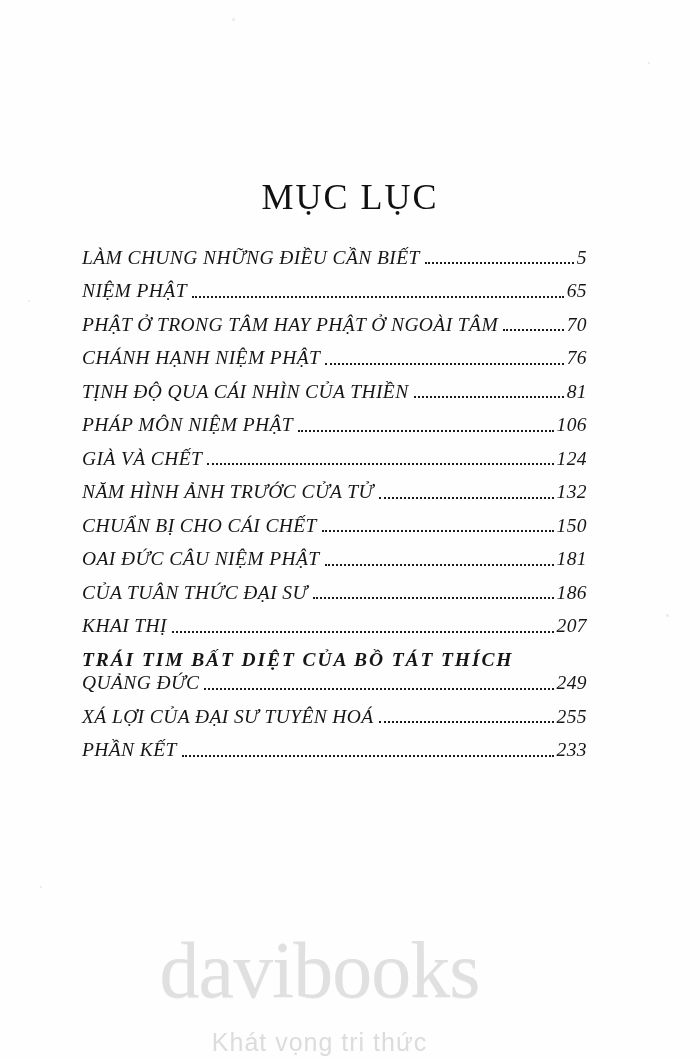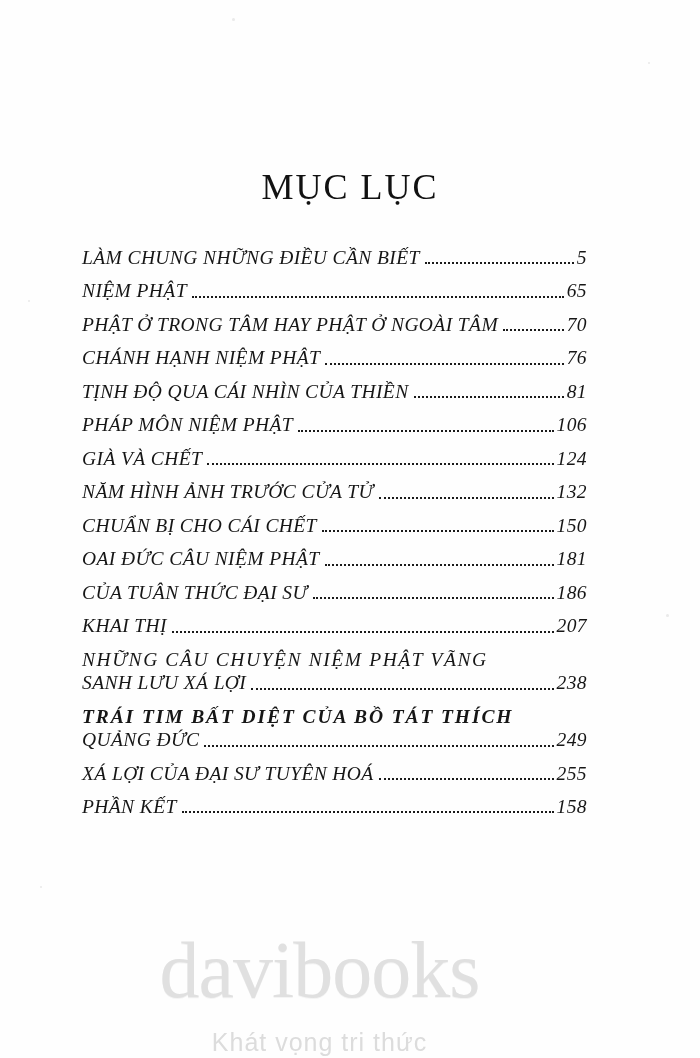--- a/index.html
+++ b/index.html
@@ -24,21 +24,21 @@
   
   .speck {
     position: absolute;
     background: #d8d8d8;
     border-radius: 50%;
     opacity: .55;
   }
 
   .toc-title {
     position: absolute;
-    top: 166px;
+    top: 176px;
     left: 0;
     width: 700px;
     text-align: center;
     font-family: "Liberation Serif", serif;
     font-size: 36px;
     letter-spacing: 2px;
     color: #111;
     font-weight: 400;
   }
 
@@ -204,48 +204,40 @@
         <span class="page-num">186</span>
       </div>
     </div>
 
     <div class="toc-entry">
       <span class="entry-title">KHAI THỊ</span>
       <span class="dots"></span>
       <span class="page-num">207</span>
     </div>
 
-    <div class="toc-entry two-line">
-      <div class="entry-title spread" style="letter-spacing:1.6px;">NHỮNG CÂU CHUYỆN NIỆM PHẬT VÃNG</div>
-      <div class="line2">
-        <span class="entry-title">SANH LƯU XÁ LỢI</span>
-        <span class="dots"></span>
-        <span class="page-num">238</span>
-      </div>
-    </div>
 
     <div class="toc-entry two-line">
       <div class="entry-title spread" style="letter-spacing:1.9px;font-weight:bold;">TRÁI TIM BẤT DIỆT CỦA BỒ TÁT THÍCH</div>
       <div class="line2">
         <span class="entry-title">QUẢNG ĐỨC</span>
         <span class="dots"></span>
         <span class="page-num">249</span>
       </div>
     </div>
 
     <div class="toc-entry">
       <span class="entry-title">XÁ LỢI CỦA ĐẠI SƯ TUYÊN HOÁ</span>
       <span class="dots"></span>
       <span class="page-num">255</span>
     </div>
 
     <div class="toc-entry">
       <span class="entry-title">PHẦN KẾT</span>
       <span class="dots"></span>
-      <span class="page-num">158</span>
+      <span class="page-num">233</span>
     </div>
 
   </div>
 
   <div class="watermark wm-main">davibooks</div>
   <div class="watermark wm-sub">Khát vọng tri thức</div>
 
 </div>
 
 </body></html>

